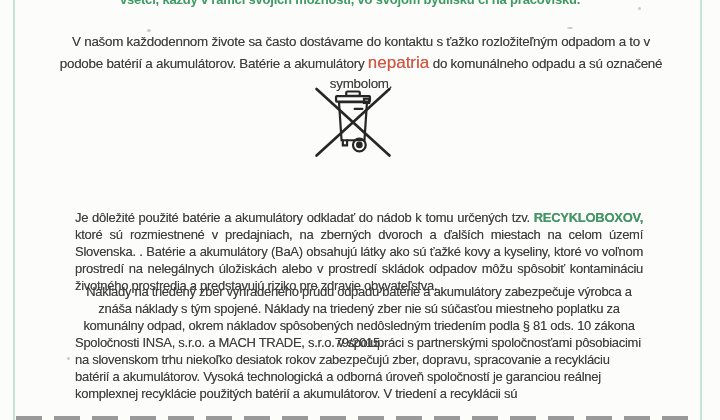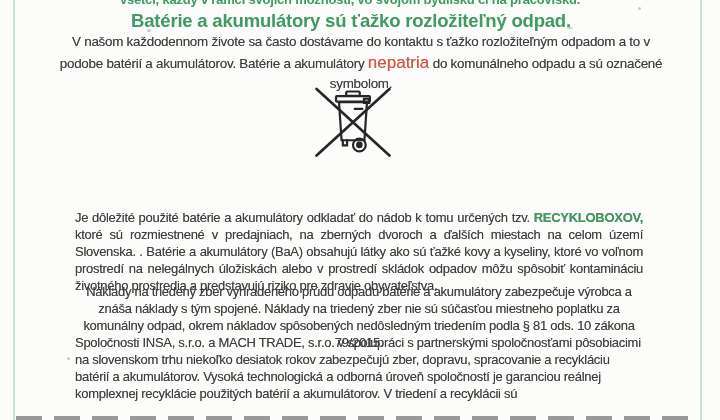--- a/index.html
+++ b/index.html
@@ -57,21 +57,20 @@
 </head>
 <body>
 
 <div class="page">
 
   <div class="border-line border-left"></div>
   <div class="border-line border-right"></div>
 
   <p class="top-partial">všetci, každý v rámci svojich možností, vo svojom bydlisku či na pracovisku.</p>
 
-  <h1 class="heading">Batérie a akumulátory sú ťažko rozložiteľný odpad.</h1>
 
   <p class="intro txt"><span>V našom každodennom živote sa často dostávame do kontaktu s ťažko rozložiteľným odpadom a to v podobe batérií a akumulátorov. Batérie a akumulátory </span><span class="red-word">nepatria</span><span> do komunálneho odpadu a sú označené symbolom.</span></p>
 
   <div class="weee">
     <svg viewBox="0 0 100 92" fill="none" stroke="#262626" stroke-width="2.6" stroke-linecap="round">
 
       <rect x="42" y="6.5" width="16" height="5" rx="1.5"></rect>
 
       <rect x="30" y="12" width="40" height="6.5" rx="1"></rect>
 

